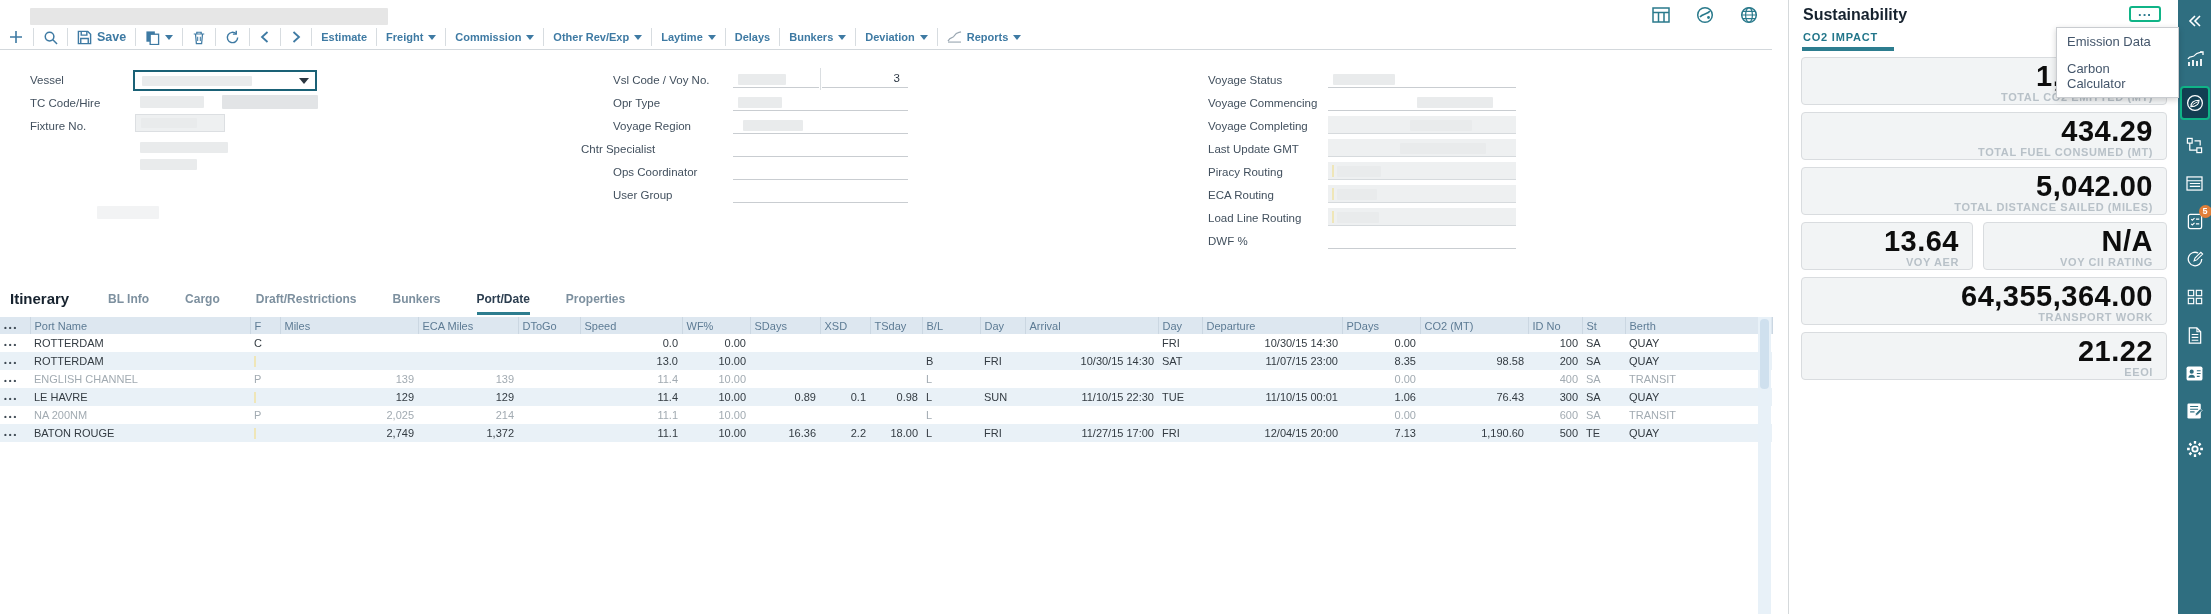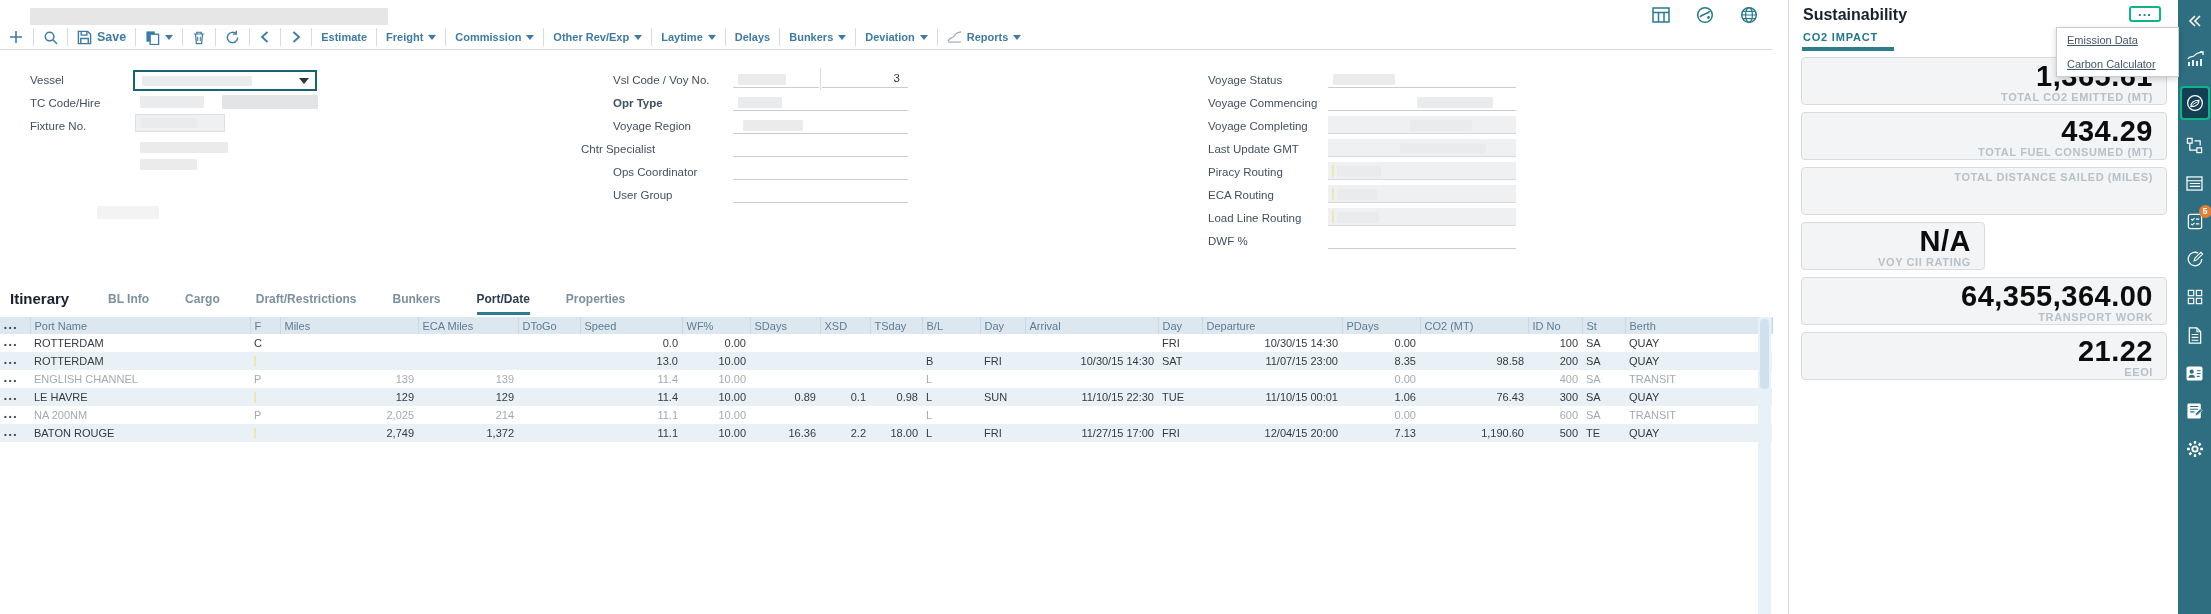--- a/index.html
+++ b/index.html
@@ -75,21 +75,21 @@
            border-left:1px solid #d5d9db; }
   .panel-title { position:absolute; left:14px; top:6px; font-size:16px; font-weight:700; color:#16222e; }
   .panel-sub { position:absolute; left:14px; top:31px; font-size:11px; font-weight:700;
                letter-spacing:.8px; color:#22768a; }
   .panel-sub-bar { position:absolute; left:13px; top:47px; width:92px; height:4px; background:#2d7d8f; }
   .more-btn { position:absolute; left:340px; top:6px; width:32px; height:16px; border:2px solid #10b487;
               border-radius:3px; color:#2b7a8e; font-weight:700; font-size:13px; line-height:8px;
               text-align:center; cursor:pointer; letter-spacing:1px; background:#fff; }
   .dd-menu { position:absolute; left:267px; top:27px; width:123px; background:#fff;
              border:1px solid #c9ccd0; box-shadow:0 2px 6px rgba(0,0,0,.18); z-index:10; }
-  .dd-item { padding:6px 10px; font-size:11px; color:#44566b; cursor:pointer;text-decoration:underline; }
+  .dd-item { padding:6px 10px; font-size:13px; color:#44566b; cursor:pointer; }
   .cards { position:absolute; left:12px; top:57px; width:366px; display:flex; flex-wrap:wrap; gap:7px 10px;text-align:right; }
   .card { width:366px; height:48px; background:#f2f4f5; border:1px solid #d9dcdf; border-radius:4px;
           padding:3px 13px 0 13px; }
   .card.half1 { width:172px; }
   .card.half2 { width:184px; }
   .card-value { font-size:29px; font-weight:700; color:#0d0d0d; line-height:30px; letter-spacing:0.5px; }
   .card-label { font-size:11px; font-weight:700; color:#b8c1c8; letter-spacing:.6px; margin-top:0px; white-space:nowrap; }
 
   
   .rail { position:absolute; left:2178px; top:0; width:33px; height:614px; background:#2f6e80;
@@ -255,21 +255,21 @@
   <div class="redact" style="left:140px; top:159px; width:57px; height:11px;"></div>
   <div class="redact" style="left:97px; top:206px; width:62px; height:13px; background:#f2f3f4;"></div>
 
   <div id="form-generated">
       <div class="flabel" style="left: 613px; top: 74px;">Vsl Code / Voy No.</div>
       <div class="ffield" style="left: 733px; top: 70px; width: 86px;">
         <div class="redact" style="left: 5px; top: 4px; width: 48px; height: 11px;"></div>
       </div>
       <div class="ffield" style="left: 822px; top: 70px; width: 86px; text-align: right; padding: 2px 8px 0px 0px; font-size: 11.5px; color: rgb(44, 55, 68);">3</div>
       <div style="position: absolute; left: 820px; top: 68px; width: 1px; height: 22px; background: rgb(218, 222, 225);"></div>
-      <div class="flabel" style="left: 613px; top: 97px; font-weight: bold;">Opr Type</div>
+      <div class="flabel" style="left: 613px; top: 97px;">Opr Type</div>
       <div class="ffield" style="left: 733px; top: 93px; width: 175px;">
         <div class="redact" style="left: 5px; top: 4px; width: 44px; height: 11px;"></div>
       </div>
       <div class="flabel" style="left: 613px; top: 120px;">Voyage Region</div>
       <div class="ffield" style="left: 733px; top: 116px; width: 175px;">
         <div class="redact" style="left: 10px; top: 4px; width: 60px; height: 11px;"></div>
       </div>
       <div class="flabel" style="left: 581px; top: 143px;">Chtr Specialist</div>
       <div class="ffield" style="left: 733px; top: 139px; width: 175px;"></div>
       <div class="flabel" style="left: 613px; top: 166px;">Ops Coordinator</div>
@@ -529,21 +529,26 @@
     <div class="cards" id="cards">
         <div class="card">
           <div class="card-value">1,365.61</div>
           <div class="card-label">TOTAL CO2 EMITTED (MT)</div>
         </div>
         <div class="card">
           <div class="card-value">434.29</div>
           <div class="card-label">TOTAL FUEL CONSUMED (MT)</div>
         </div>
         <div class="card">
+          <div class="card-value">5,042.00</div>
           <div class="card-label">TOTAL DISTANCE SAILED (MILES)</div>
+        </div>
+        <div class="card half1">
+          <div class="card-value">13.64</div>
+          <div class="card-label">VOY AER</div>
         </div>
         <div class="card half2">
           <div class="card-value">N/A</div>
           <div class="card-label">VOY CII RATING</div>
         </div>
         <div class="card">
           <div class="card-value">64,355,364.00</div>
           <div class="card-label">TRANSPORT WORK</div>
         </div>
         <div class="card">

